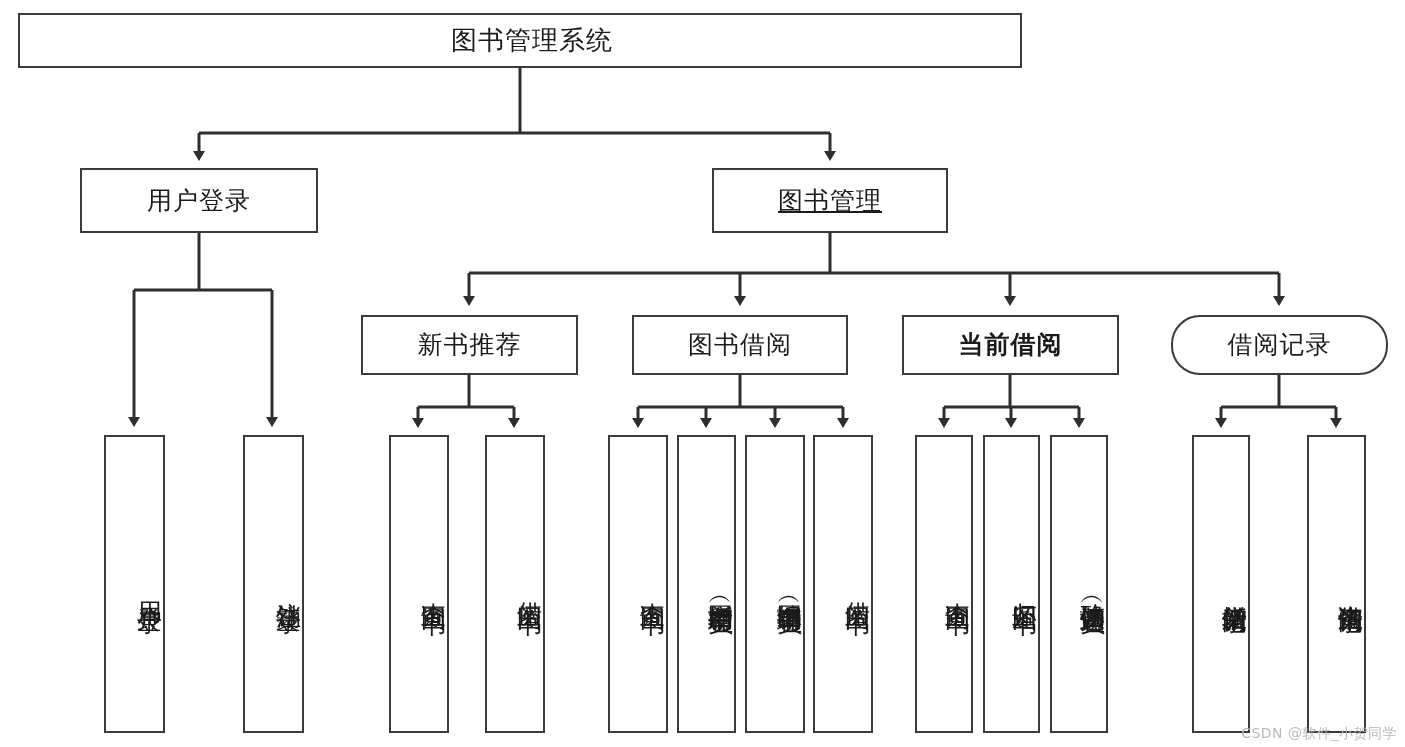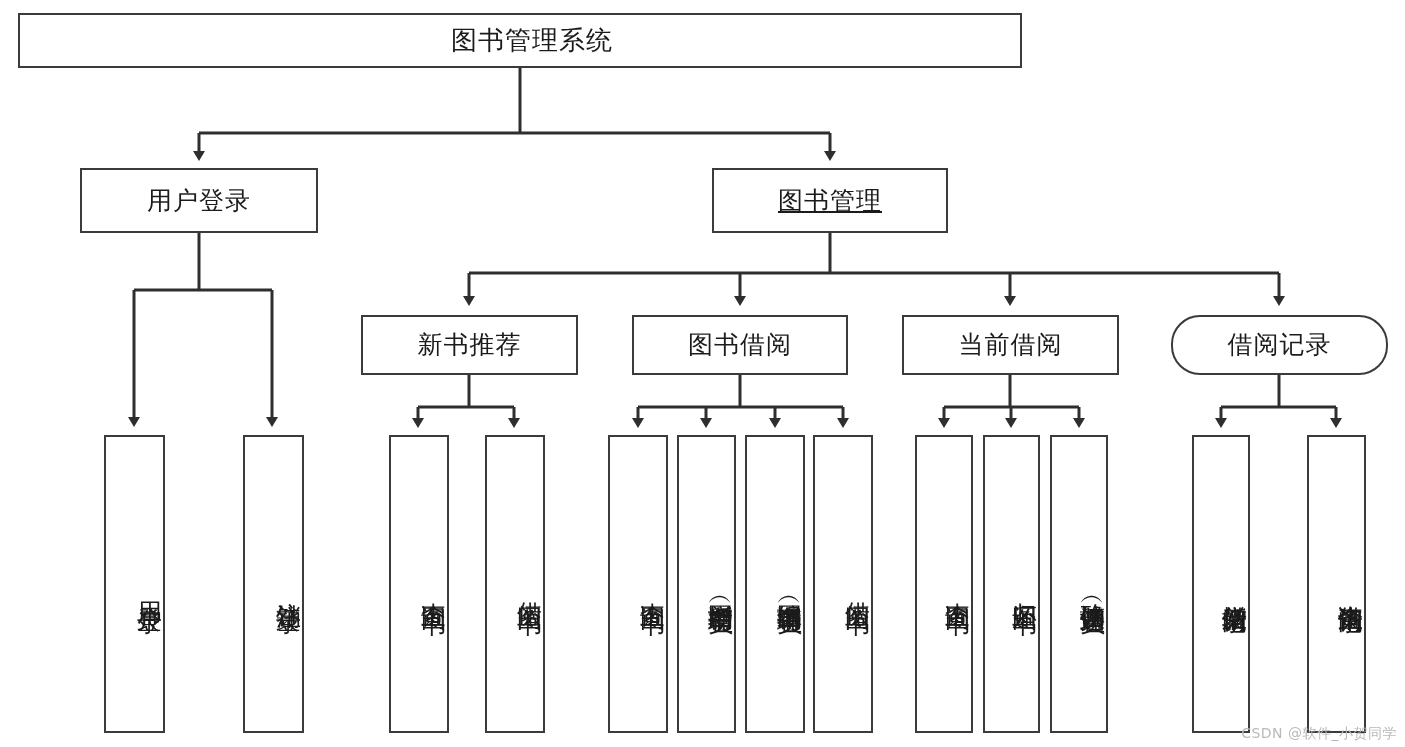--- a/index.html
+++ b/index.html
@@ -135,21 +135,21 @@
   <div class="node node-h" style="left:712px; top:168px; width:236px; height:65px;text-decoration:underline;">
     <span>图书管理</span>
   </div>
 
   <div class="node node-h" style="left:361px; top:315px; width:217px; height:60px;">
     <span>新书推荐</span>
   </div>
   <div class="node node-h" style="left:632px; top:315px; width:216px; height:60px;">
     <span>图书借阅</span>
   </div>
-  <div class="node node-h" style="left:902px; top:315px; width:217px; height:60px;">
+  <div class="node node-h" style="left:902px; top:315px; width:217px; height:60px;font-weight:bold;">
     <span>当前借阅</span>
   </div>
   <div class="node node-h" style="left:1171px; top:315px; width:217px; height:60px;border-radius:29px;">
     <span>借阅记录</span>
   </div>
 
   <div class="node node-v" style="left:104px; top:435px; width:61px; height:298px;">
     <span>用户登录</span>
   </div>
   <div class="node node-v" style="left:243px; top:435px; width:61px; height:298px;">

